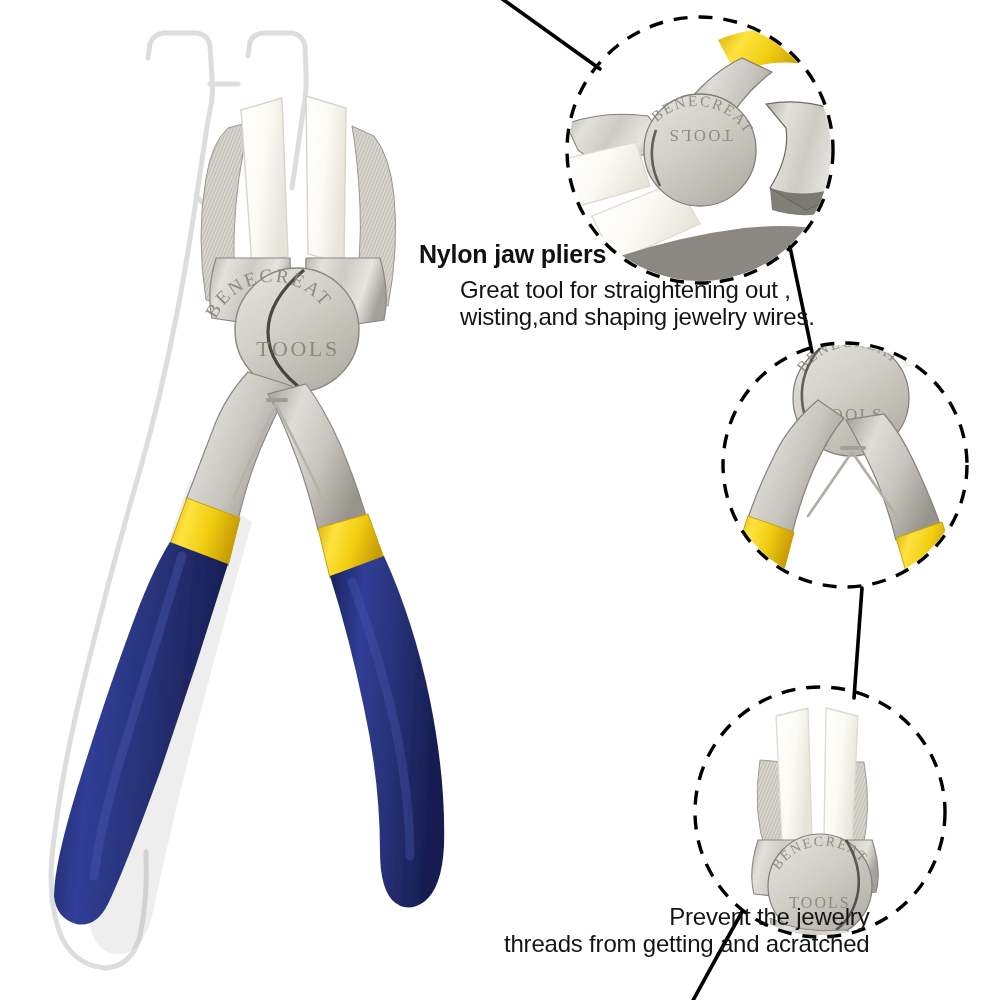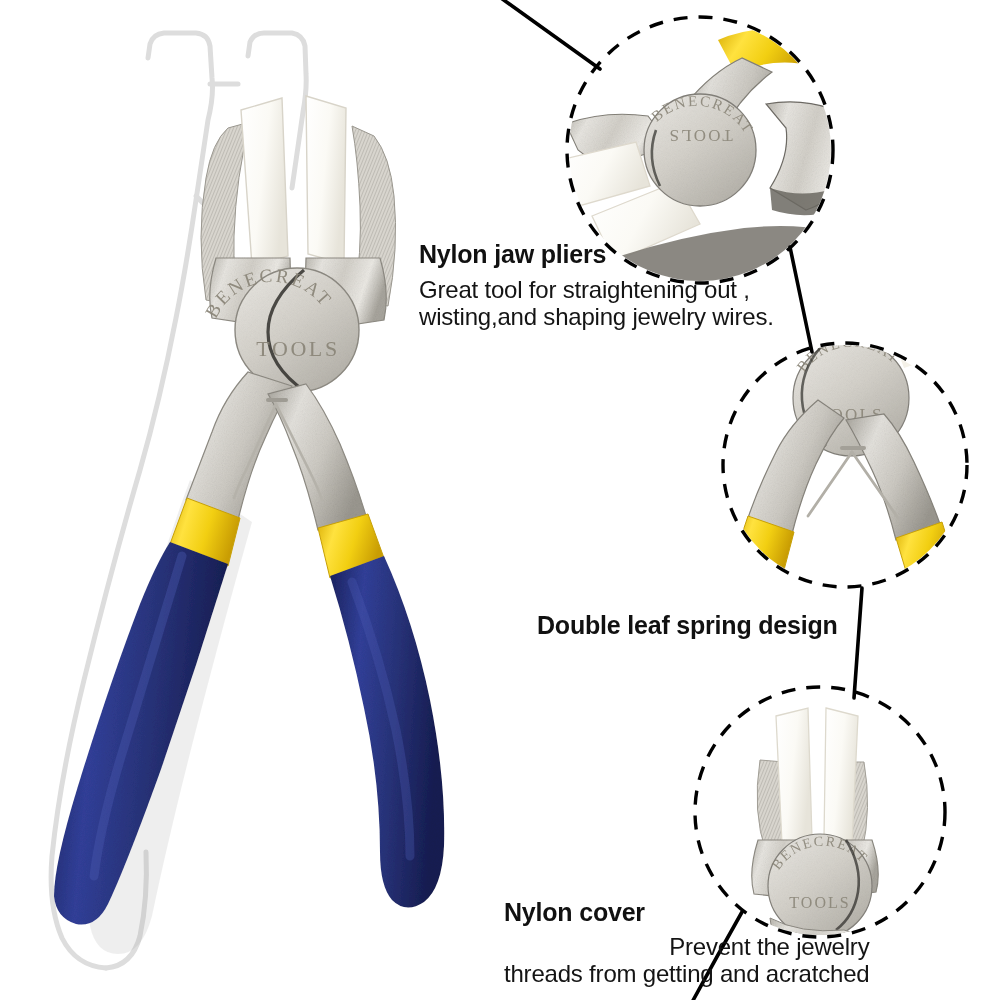--- a/index.html
+++ b/index.html
@@ -26,21 +26,21 @@
     letter-spacing: -0.2px;
   }
   .callout .body {
     color: #141414;
     white-space: pre-line;
     letter-spacing: -0.2px;
   }
 
   #callout-1 { left: 419px; top: 239px; }
   #callout-1 .title { font-size: 25px; line-height: 30px; }
-  #callout-1 .body  { font-size: 24px; line-height: 27px; margin-top: 7px; }
+  #callout-1 .body  { font-size: 24px; line-height: 27px; margin-top: 7px; margin-left: 41px; }
 
   #callout-2 { left: 537px; top: 610px; }
   #callout-2 .title { font-size: 25px; line-height: 30px; }
   #callout-2 .body  { font-size: 24px; line-height: 27px; margin-top: 6px; }
 
   #callout-3 { left: 504px; top: 897px; }
   #callout-3 .title { font-size: 25px; line-height: 30px; }
   #callout-3 .body  { font-size: 24px; line-height: 27px; margin-top: 6px; text-align: right; }
 
   
@@ -301,22 +301,20 @@
     </g>
   </svg>
 
   <div class="callout" id="callout-1">
     <div class="title">Nylon jaw pliers</div>
     <div class="body">Great tool for straightening out ,
 wisting,and shaping jewelry wires.</div>
   </div>
 
   <div class="callout" id="callout-2">
-    <div class="title">Double leaf spring design</div>
   </div>
 
   <div class="callout" id="callout-3">
-    <div class="title">Nylon cover</div>
     <div class="body">Prevent the jewelry
 threads from getting and acratched</div>
   </div>
 
 </div>
 
 </body></html>

